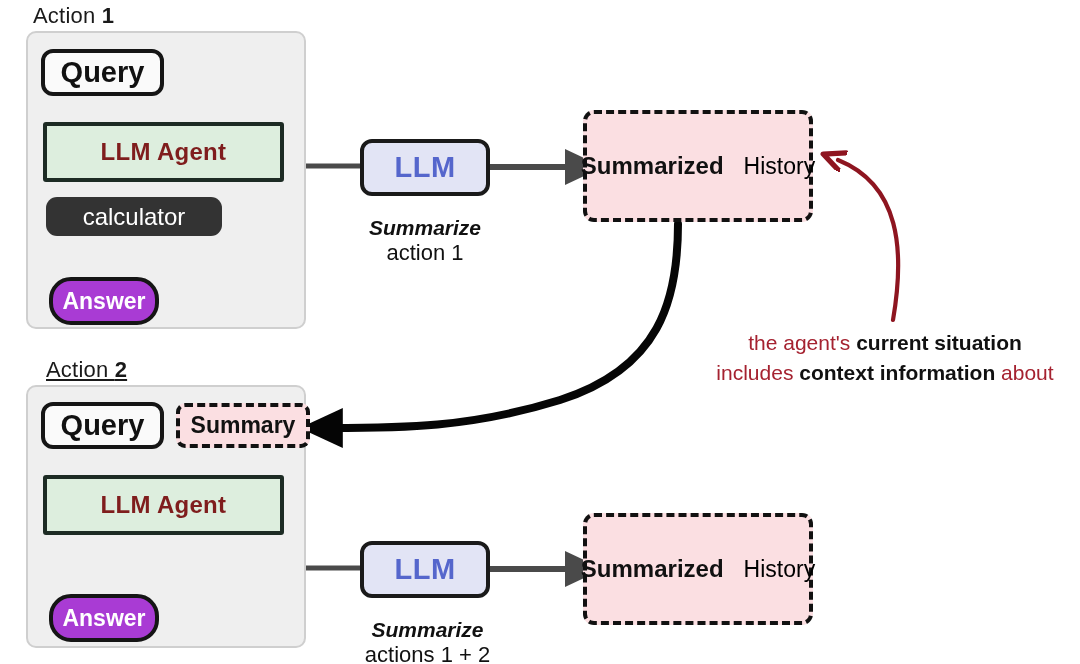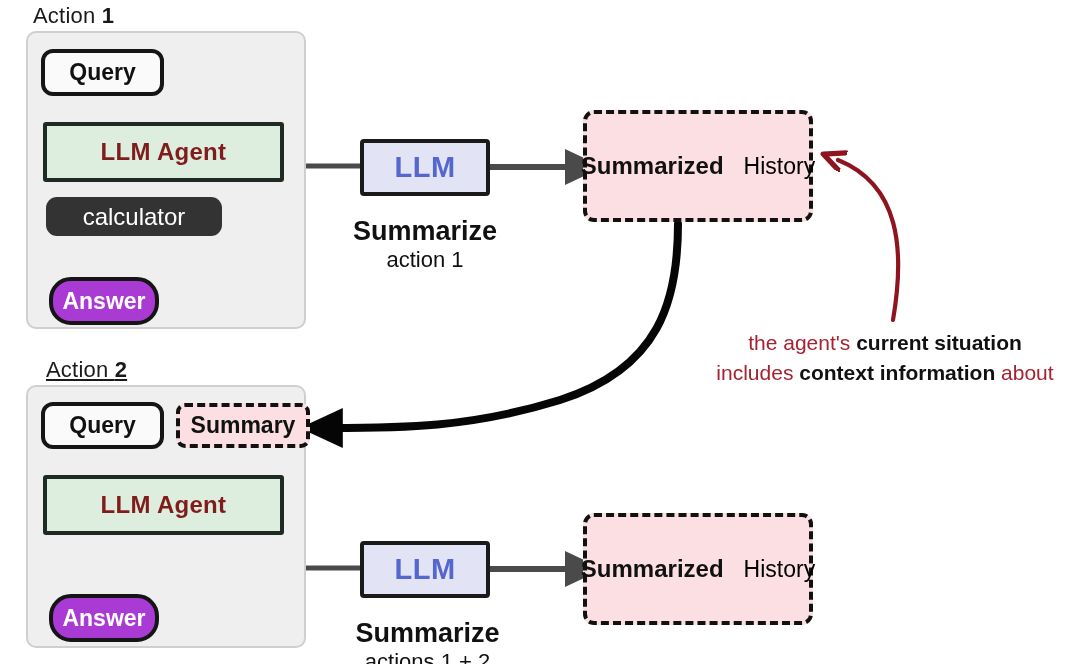--- a/index.html
+++ b/index.html
@@ -13,39 +13,39 @@
 
   
   .action-label{font-size:22px;color:#1a1a1a;letter-spacing:.2px;white-space:nowrap;}
   .action-label b{font-weight:bold;}
   .panel{background:#efefef;border:2px solid #cfcfcf;border-radius:10px;}
 
   
   .node{display:flex;align-items:center;justify-content:center;text-align:center;}
 
   .query-box{background:#fafafa;border:4px solid #151515;border-radius:12px;
-             font-size:23px;font-weight:bold;color:#111;}
+             font-size:29px;font-weight:bold;color:#111;}
   .agent-box{background:#ddeede;border:4px solid #1d2b24;border-radius:3px;
              font-size:24px;font-weight:bold;color:#7f1d1d;letter-spacing:.3px;}
   .calc-box{background:#333333;border-radius:11px;font-size:24px;color:#ffffff;}
   .answer-box{background:#a93bd4;border:4px solid #151515;border-radius:22px;
               font-size:23px;font-weight:bold;color:#ffffff;}
-  .llm-box{background:#e2e4f5;border:4px solid #1a1a1a;border-radius:4px;
+  .llm-box{background:#e2e4f5;border:4px solid #1a1a1a;border-radius:12px;
            font-size:29px;font-weight:bold;color:#5566cc;letter-spacing:.5px;}
   .summary-box{background:#fbdfe2;border:4px dashed #111111;border-radius:9px;
                font-size:23px;font-weight:bold;color:#111;}
   .hist-box{background:#fbdfe2;border:4px dashed #111111;border-radius:11px;
             display:flex;flex-direction:row;align-items:center;justify-content:center;
             line-height:1.22;gap:20px;}
   .hist-box .l1{font-size:24px;font-weight:bold;color:#111;}
   .hist-box .l2{font-size:23px;font-weight:normal;color:#000000;}
 
   
   .cap{position:absolute;text-align:center;line-height:1.2;}
-  .cap .c1{font-size:27px;font-weight:bold;color:#111;display:block;}
+  .cap .c1{font-size:21px;font-weight:bold;color:#111;display:block;font-style:italic;}
   .cap .c2{font-size:22px;font-weight:normal;color:#111;display:block;}
 
   
   .annot{position:absolute;text-align:center;color:#a52230;font-size:21px;
          line-height:1.45;white-space:nowrap;}
   .annot b{color:#111111;font-weight:bold;}
 </style>
 </head>
 <body>
 

